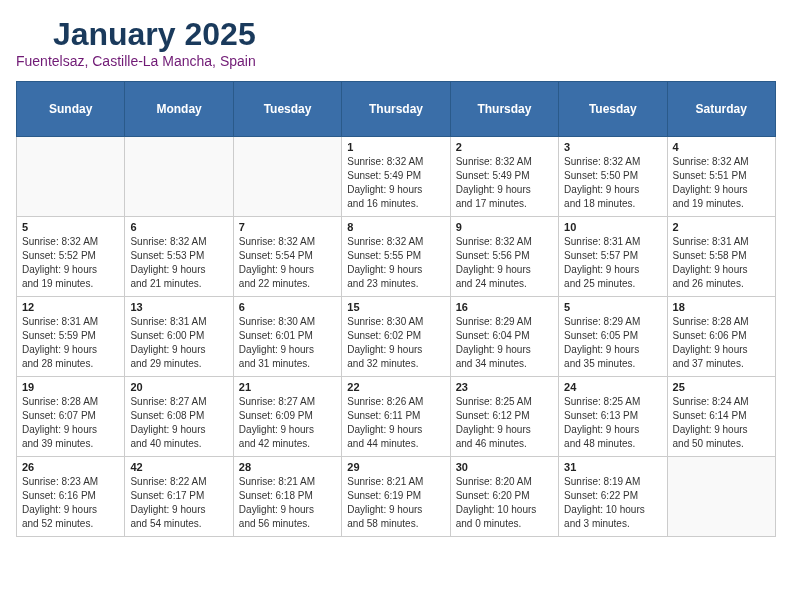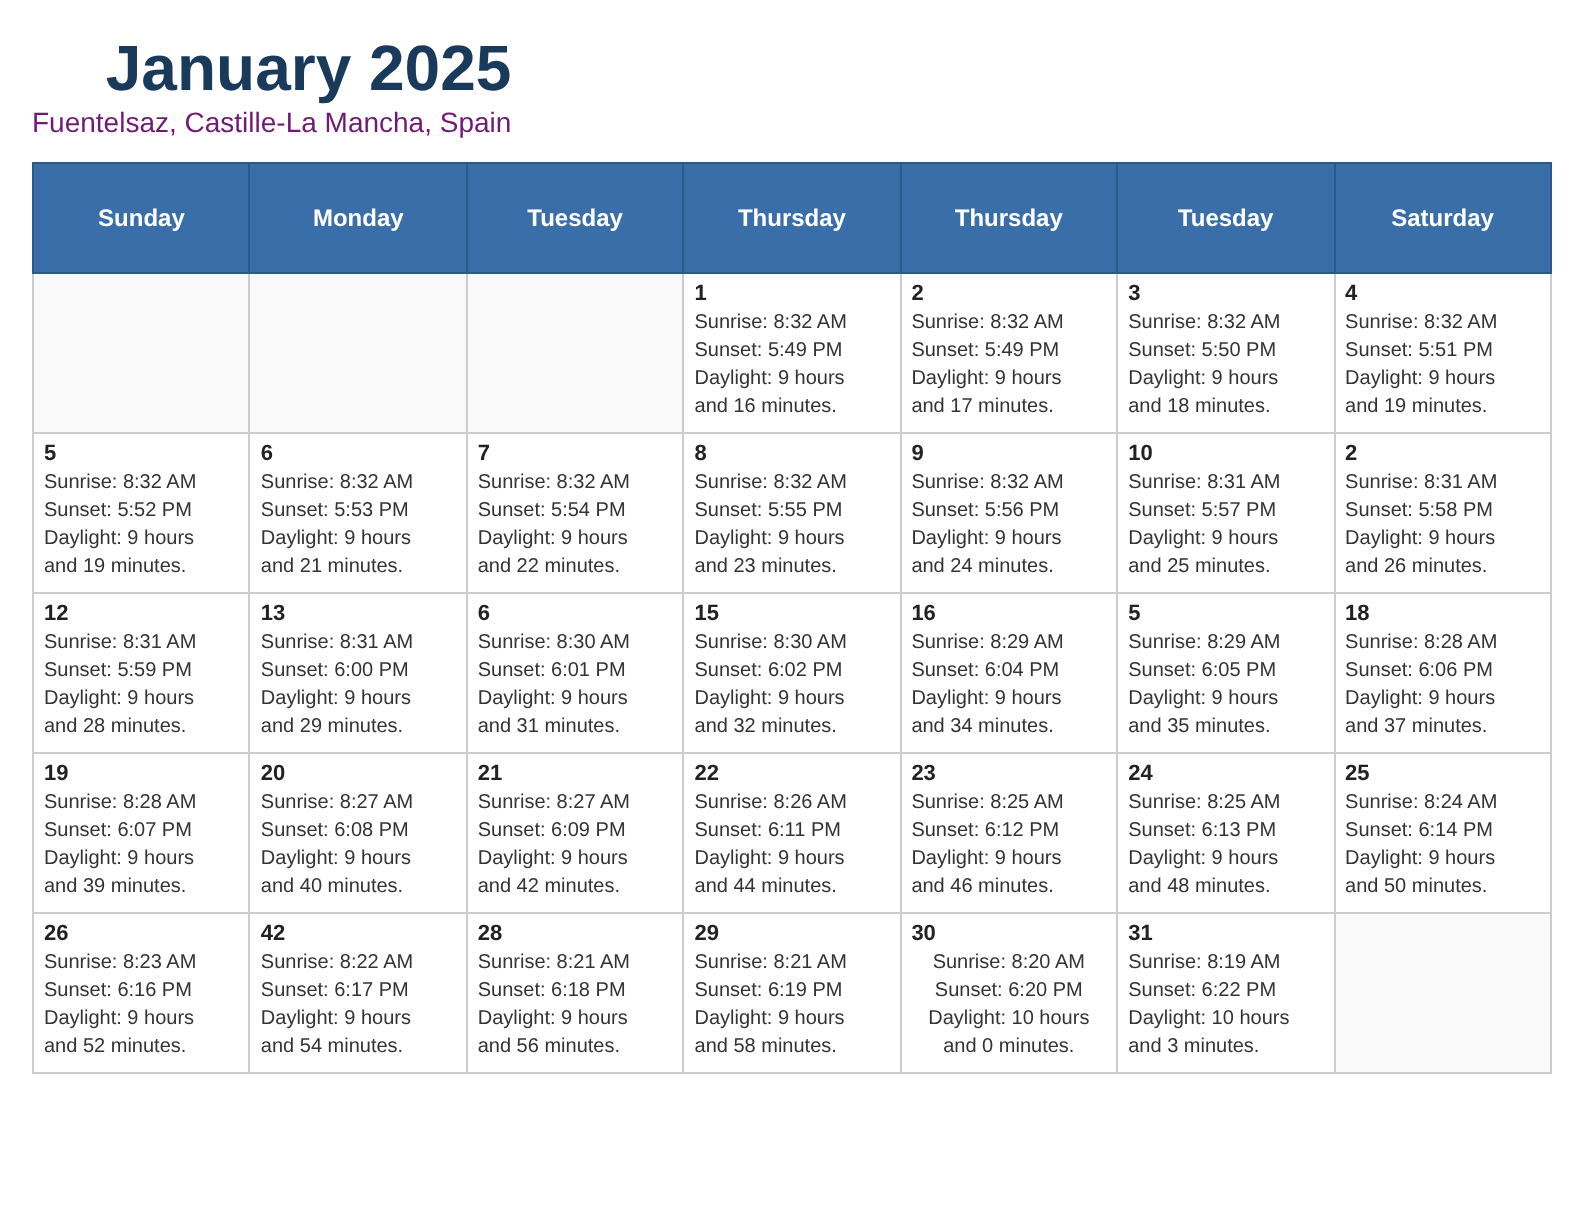--- a/index.html
+++ b/index.html
@@ -318,21 +318,21 @@
         </td>
         <td>
           <div class="day-num">29</div>
           <div class="day-info" style="white-space: pre-line;">Sunrise: 8:21 AM
 Sunset: 6:19 PM
 Daylight: 9 hours
 and 58 minutes.</div>
         </td>
         <td>
           <div class="day-num">30</div>
-          <div class="day-info" style="white-space: pre-line; text-align: center;">Sunrise: 8:20 AM
+          <div class="day-info" style="white-space: pre-line;">Sunrise: 8:20 AM
 Sunset: 6:20 PM
 Daylight: 10 hours
 and 0 minutes.</div>
         </td>
         <td>
           <div class="day-num">31</div>
           <div class="day-info" style="white-space: pre-line;">Sunrise: 8:19 AM
 Sunset: 6:22 PM
 Daylight: 10 hours
 and 3 minutes.</div>

